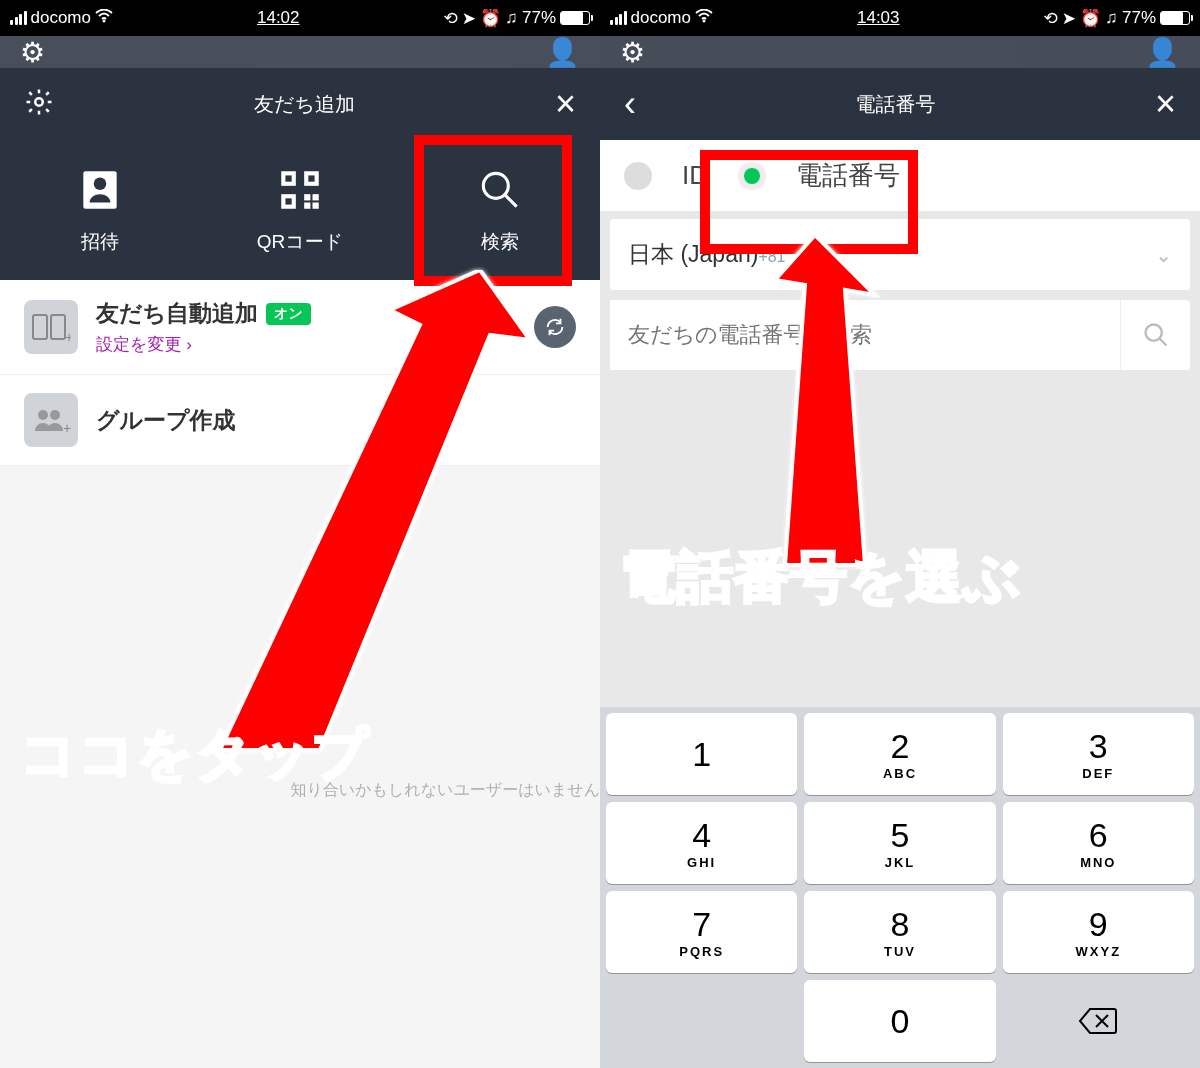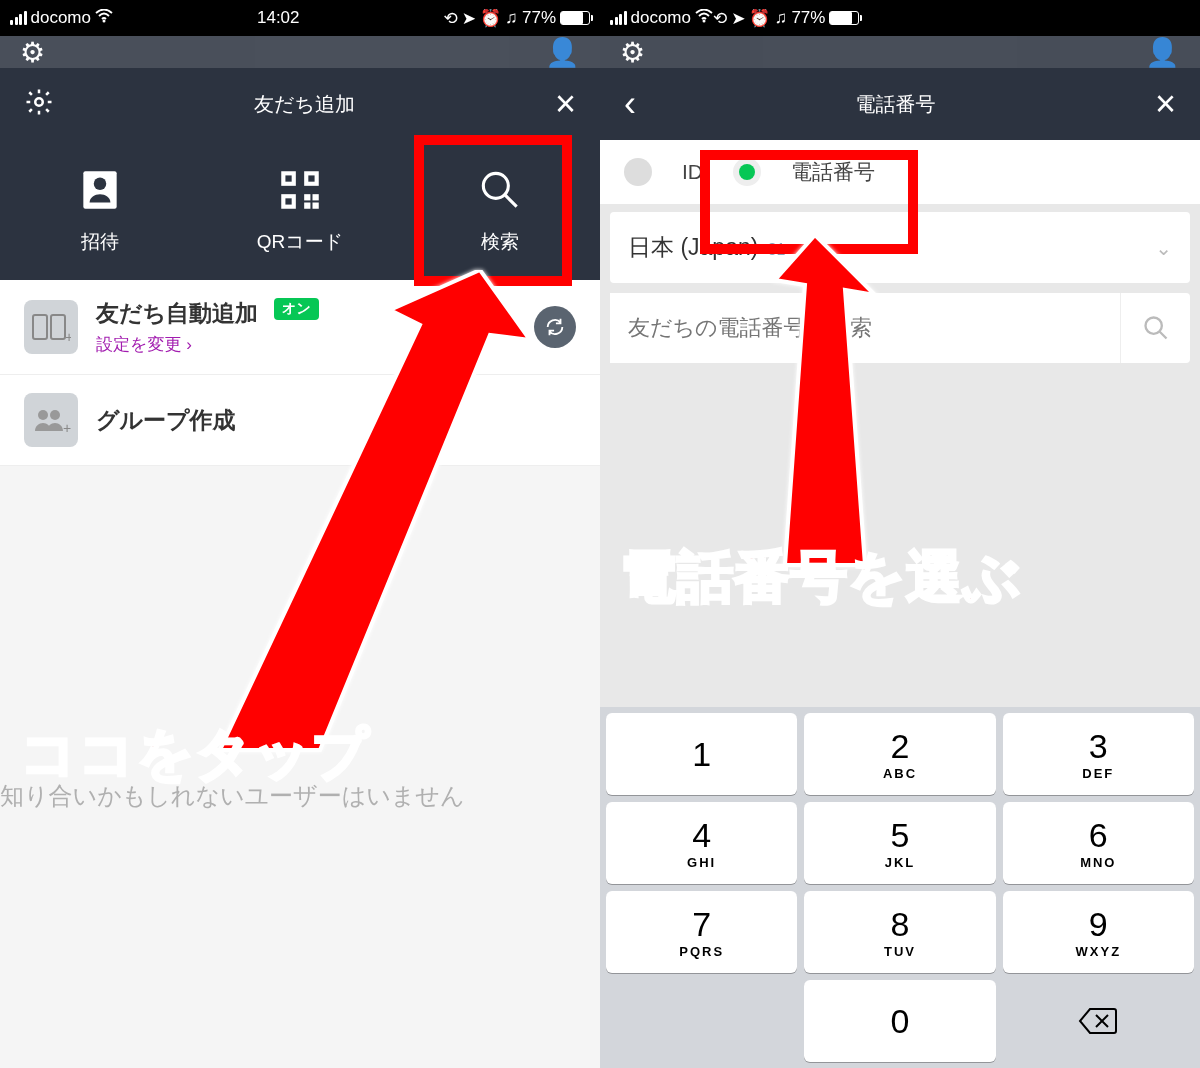--- a/index.html
+++ b/index.html
@@ -4,21 +4,21 @@
 <style>
 * { margin:0; padding:0; box-sizing:border-box; font-family:-apple-system,"Hiragino Sans","Hiragino Kaku Gothic ProN",sans-serif; }
 body { width:1200px; height:1068px; background:#fff; display:flex; overflow:hidden; }
 .phone { width:600px; height:1068px; position:relative; background:#333; }
 .phone.left { background:#f5f5f5; }
 .phone.right { background:#e8e8e8; }
 
 
 .status { height:36px; background:#000; color:#fff; display:flex; align-items:center; padding:0 10px; font-size:17px; font-weight:500; }
 .status .sleft { display:flex; align-items:center; gap:4px; }
-.status .time { flex:1; text-align:center; }
+.status .time { flex:1; text-align:center;text-decoration:underline; }
 .status .sright { display:flex; align-items:center; gap:4px; }
 .sig { display:inline-flex; align-items:flex-end; gap:1.5px; }
 .sig i { width:3px; background:#fff; display:block; border-radius:1px; }
 .sig i:nth-child(1){height:5px} .sig i:nth-child(2){height:8px} .sig i:nth-child(3){height:11px} .sig i:nth-child(4){height:14px}
 .batt{display:inline-block;width:30px;height:14px;border:1.5px solid #fff;border-radius:3px;position:relative;}
 .batt::after{content:"";position:absolute;right:-4px;top:3px;width:2px;height:6px;background:#fff;border-radius:0 1px 1px 0;}
 .batt i{display:block;height:100%;width:77%;background:#fff;border-radius:1px;}
 
 
 .peek{height:32px;background:#2c3340;display:flex;align-items:center;justify-content:space-between;padding:0 20px;color:#9aa4b0;opacity:.85;}
@@ -36,32 +36,32 @@
 .method{flex:1;display:flex;flex-direction:column;align-items:center;justify-content:center;gap:14px;color:#fff;}
 .method .lbl{font-size:19px;}
 .method svg{width:50px;height:50px;}
 .highlight-box{border:10px solid #ff0000;position:absolute;pointer-events:none;z-index:5;}
 
 
 .list{background:#f7f7f7;}
 .item{background:#fff;padding:18px 24px;display:flex;align-items:center;gap:18px;border-bottom:1px solid #eee;}
 .item .icn{width:54px;height:54px;border-radius:8px;background:#d0d4d8;display:flex;align-items:center;justify-content:center;color:#777;}
 .item .txt{flex:1;}
-.item .txt .t1{font-size:23px;font-weight:600;color:#333;display:flex;align-items:flex-start;gap:16px;}
+.item .txt .t1{font-size:23px;font-weight:600;color:#333;display:flex;align-items:center;gap:8px;}
 .item .txt .t2{font-size:17px;color:#a21caf;margin-top:4px;}
 .badge-on{background:#06c755;color:#fff;font-size:14px;padding:2px 8px;border-radius:4px;font-weight:600;}
 .sync-btn{width:42px;height:42px;border-radius:50%;background:#5a6470;display:flex;align-items:center;justify-content:center;color:#fff;}
-.empty{text-align:left;color:#b0b0b0;font-size:24px;padding-top:314px;}
+.empty{text-align:right;color:#b0b0b0;font-size:16px;padding-top:314px;}
 
 
 .tab-row{background:#fff;display:flex;align-items:center;padding:18px 24px;gap:30px;}
 .radio{width:28px;height:28px;border-radius:50%;background:#ddd;display:flex;align-items:center;justify-content:center;}
 .radio.on{background:#eee;}
 .radio.on::after{content:"";width:16px;height:16px;border-radius:50%;background:#06c755;}
-.tab-lbl{font-size:21px;color:#444;}
+.tab-lbl{font-size:26px;color:#444;}
 .country{background:#fff;margin:8px 10px 0;padding:20px 18px;display:flex;align-items:center;justify-content:space-between;border-radius:4px;}
 .country .cn{font-size:23px;color:#333;}
 .country .cc{color:#8aa0b8;}
 .country .chev{color:#bbb;font-size:20px;}
 .searchbox{margin:10px 10px 0;display:flex;background:#fff;border-radius:4px;}
 .searchbox input{flex:1;border:none;padding:22px 18px;font-size:22px;outline:none;}
 .searchbox .sbtn{width:70px;display:flex;align-items:center;justify-content:center;color:#bbb;border-left:1px solid #eee;}
 
 
 .keypad{position:absolute;bottom:0;left:0;right:0;background:#d3d6db;padding:6px;display:grid;grid-template-columns:repeat(3,1fr);gap:7px;}
@@ -223,20 +223,21 @@
           <i></i>
         </span>
       <span>docomo</span>
       <span>
         <svg width="18" height="14" viewBox="0 0 18 14">
             <path d="M1 4 Q9 -3 17 4 M4 7 Q9 2 14 7 M7 10 Q9 8 11 10" stroke="#fff" stroke-width="1.8" fill="none"></path>
             <circle cx="9" cy="12" r="1.5" fill="#fff"></circle>
           </svg>
       </span>
     </div>
+    <div class="time">14:03</div>
     <div class="sright">
       <span>⟲</span>
       <span>➤</span>
       <span>⏰</span>
       <span>♫</span>
       <span>77%</span>
       <span class="batt">
           <i></i>
         </span>
     </div>

